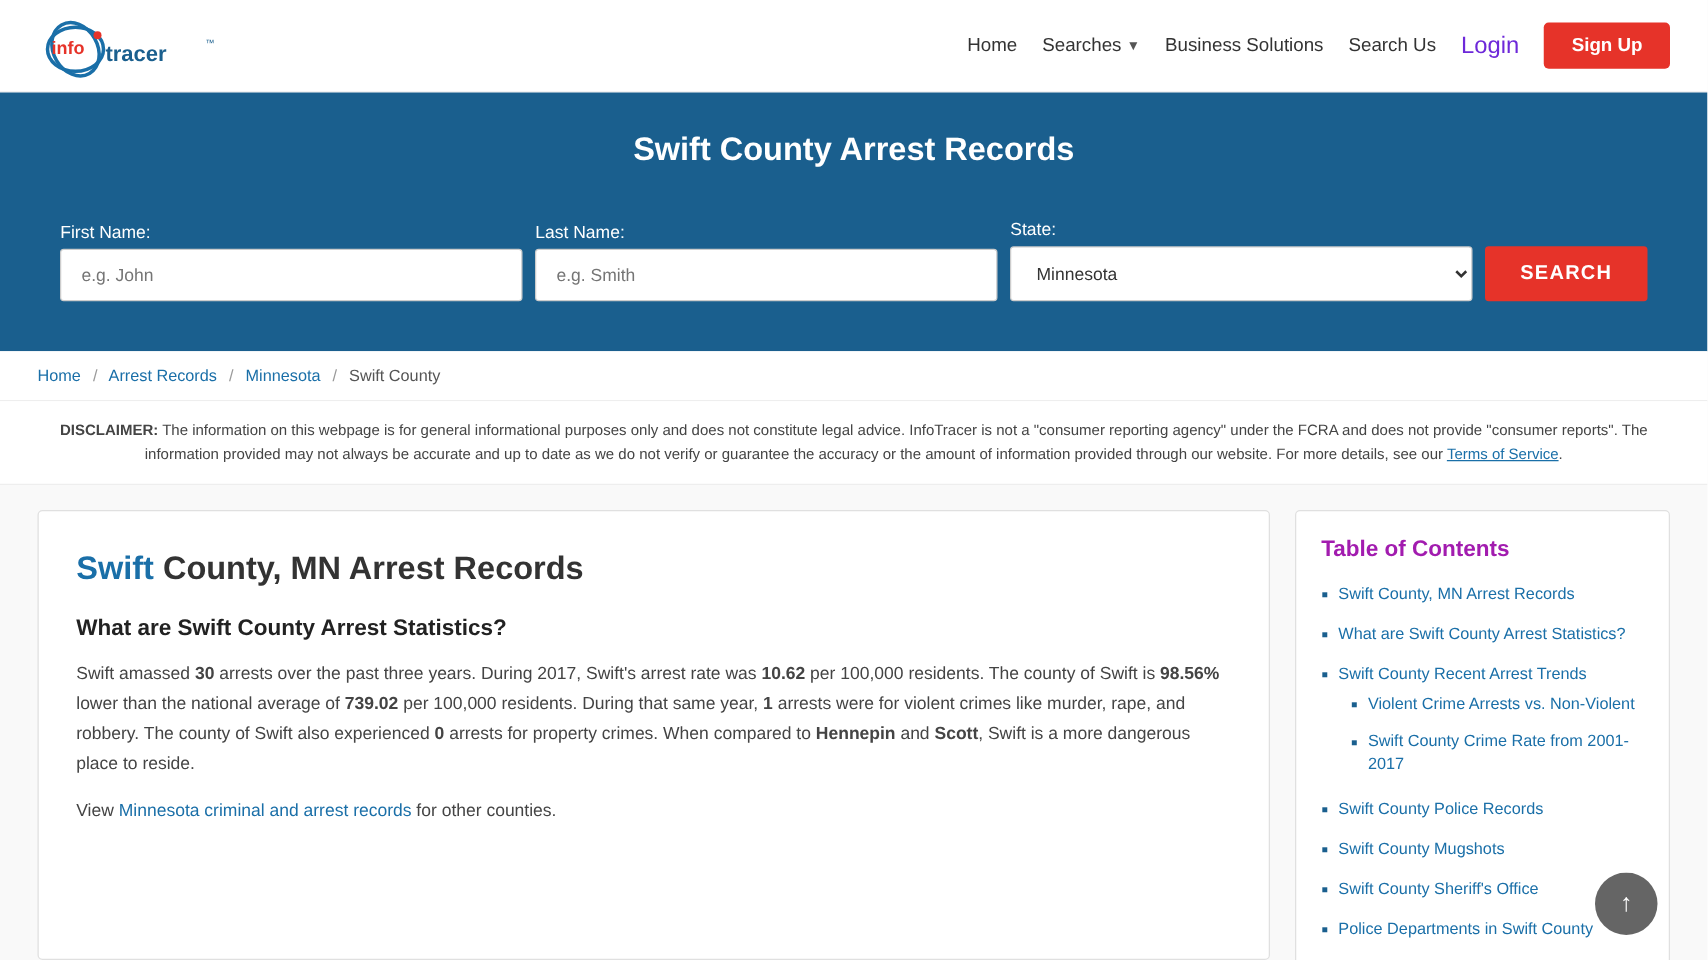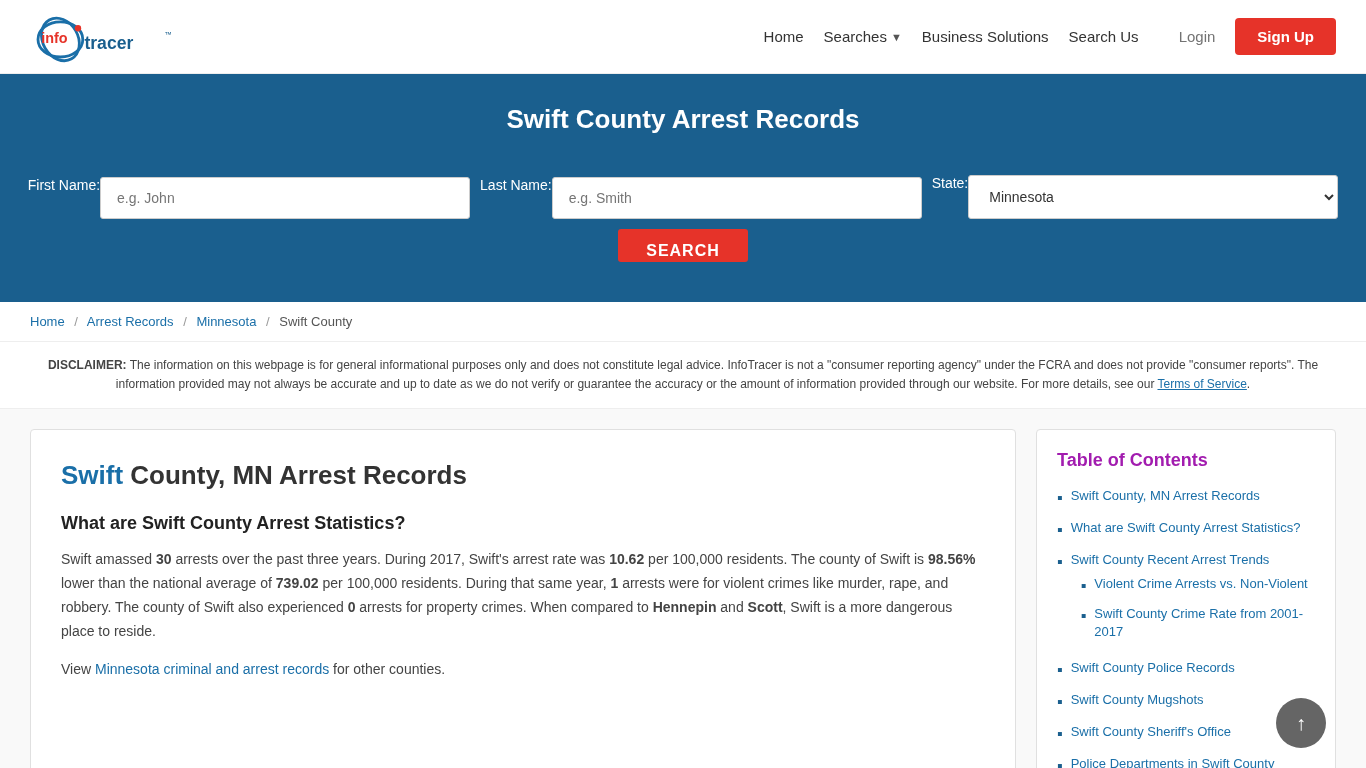--- a/index.html
+++ b/index.html
@@ -36,27 +36,26 @@
       display: flex;
       align-items: center;
       gap: 4px;
     }
     .nav-searches {
       display: flex;
       align-items: center;
       gap: 4px;
     }
     .btn-login {
-      color: #737373;
-      font-size: 15px;
+      color: #6d28d9;
+      font-size: 19px;
       cursor: pointer;
       background: none;
       border: none;
       text-decoration: none;
-      margin-left: 20px;
     }
     .btn-signup {
       background: #e63329;
       color: #fff;
       padding: 10px 22px;
       border: none;
       border-radius: 4px;
       font-size: 15px;
       font-weight: bold;
       cursor: pointer;
@@ -76,21 +75,21 @@
     }
     .search-form {
       display: flex;
       align-items: flex-end;
       justify-content: center;
       gap: 10px;
       flex-wrap: wrap;
     }
     .form-group {
       display: flex;
-      flex-direction: row;
+      flex-direction: column;
       align-items: flex-start;
     }
     .form-label {
       font-size: 14px;
       color: #fff;
       margin-bottom: 6px;
       font-weight: normal;
     }
     .form-input {
       padding: 12px 16px;
@@ -115,21 +114,21 @@
     .btn-search {
       background: #e63329;
       color: #fff;
       padding: 13px 28px;
       border: none;
       border-radius: 3px;
       font-size: 16px;
       font-weight: bold;
       cursor: pointer;
       letter-spacing: 1px;
-      height: 33px;
+      height: 44px;
     }
 
     
     .breadcrumb {
       padding: 12px 30px;
       font-size: 13px;
       color: #555;
       border-bottom: 1px solid #eee;
       background: #fff;
     }

